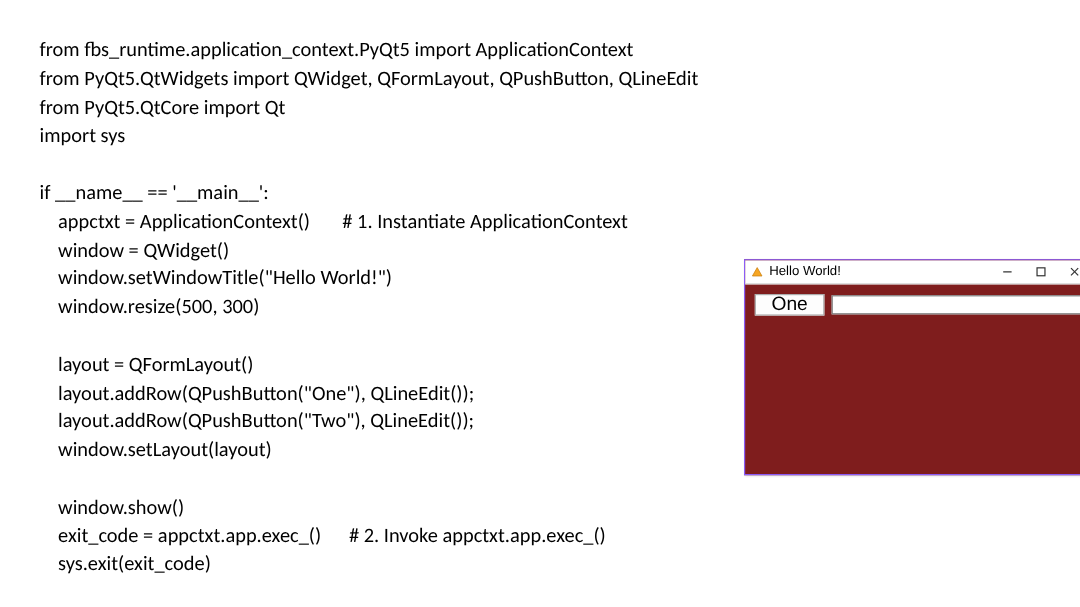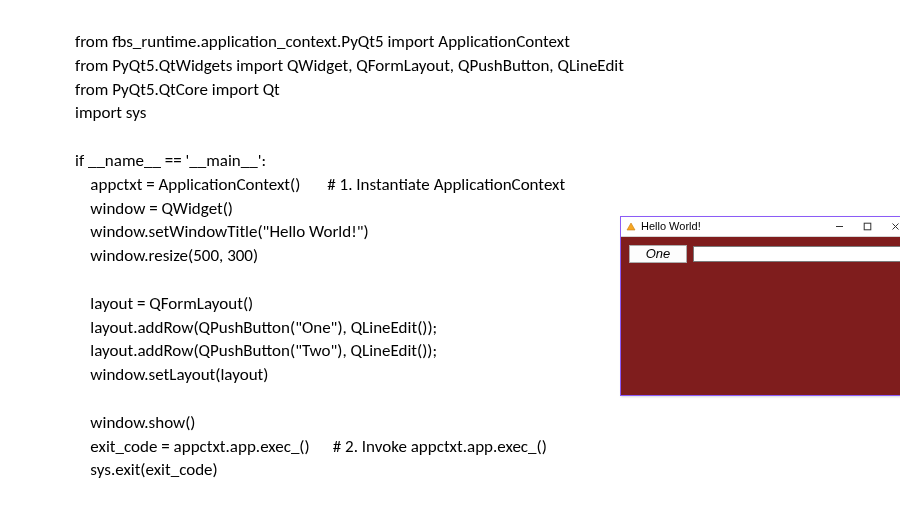--- a/index.html
+++ b/index.html
@@ -13,21 +13,21 @@
       color: #000;
       position: relative;
     }
     .code-block {
       position: absolute;
       left: 33px;
       top: 30px;
       white-space: pre;
       font-family: Calibri, "Segoe UI", Arial, sans-serif;
     }
-    .code-line { display:block; min-height: 1.4em; margin-left: 42px; }
+    .code-line { display:block; min-height: 1.4em; }
     .bold { font-weight: 400; }
 
     .app-window {
       position: absolute;
       top: 216px;
       left: 620px;
       width: 294px;
       height: 180px;
       background: #7f1d1d;
       border: 1px solid #8b5cf6;
@@ -59,25 +59,24 @@
     }
     .win-btn svg { display:block; }
     .client {
       padding: 8px 8px;
     }
     .row { display:flex; align-items:center; gap:6px; margin-bottom:6px; }
     .qbutton {
       width: 58px; height: 18px;
       background: #fdfdfd;
       border: 1px solid #adadad;
-      font-size: 13px;
+      font-size: 16px;
       font-family: "Segoe UI", Arial, sans-serif;
       display:flex; align-items:center; justify-content:center;
       color:#000;
-      font-style:italic;
     }
     .qlineedit {
       flex: 1 1 auto;
       height: 16px;
       background: #fff;
       border: 1px solid #7a7a7a;
     }
   </style>
 </head>
 <body>

